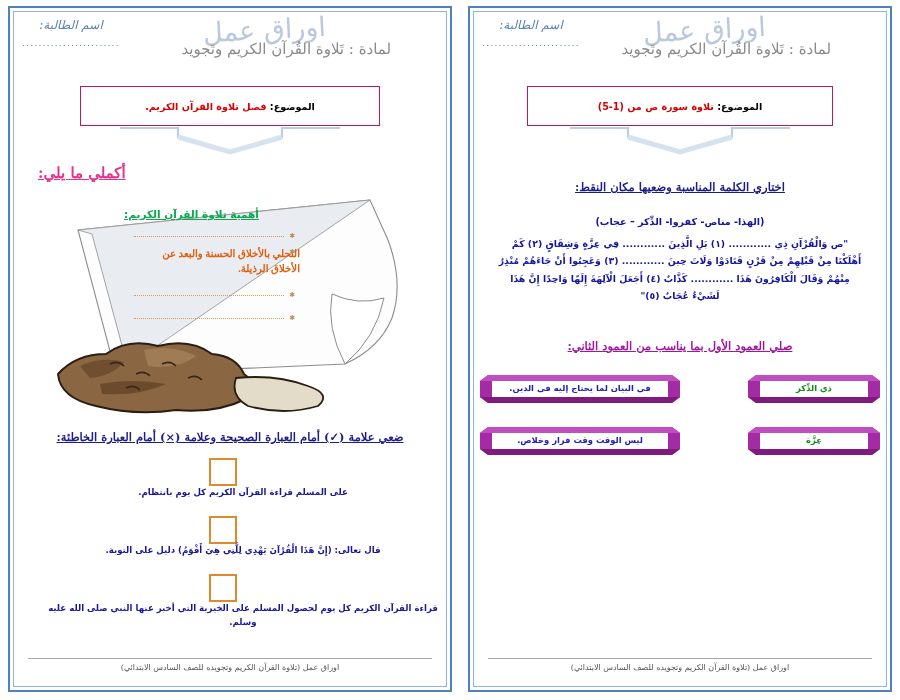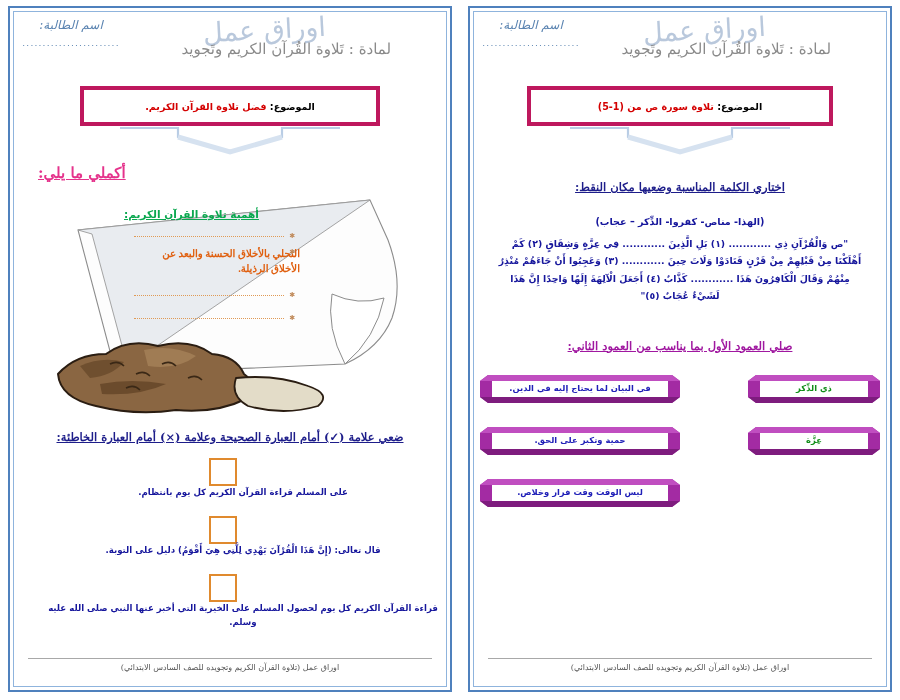--- a/index.html
+++ b/index.html
@@ -99,21 +99,21 @@
     overflow: hidden;
     white-space: nowrap;
   }
 
   
   .topic-wrap { position: relative; margin: 2px 0 0 0; }
   .topic-box {
     margin: 0 auto;
     width: 300px;
     height: 40px;
-    border: 4px solid #be185d;
+    border: 1px solid #be185d;
     background: #ffffff;
     display: flex;
     align-items: center;
     justify-content: center;
   }
   .page-right .topic-box { width: 306px; }
   .topic-text {
     font-size: 9.6px;
     font-weight: bold;
     white-space: nowrap;
@@ -370,29 +370,20 @@
               </svg>
               <div class="ribbon-label">في البيان لما يحتاج إليه في الدين.</div>
             </div>
             <div class="ribbon ribbon-blue">
               <svg width="200" height="34" viewBox="0 0 200 34" preserveAspectRatio="none" xmlns="http://www.w3.org/2000/svg">
                 <polygon points="8,4 192,4 200,10 200,26 192,32 8,32 0,26 0,10" fill="#a32ba3"></polygon>
                 <polygon points="8,4 192,4 200,10 0,10" fill="#c04ec0"></polygon>
                 <polygon points="0,26 200,26 192,32 8,32" fill="#7e1c7e"></polygon>
                 <rect x="12" y="10" width="176" height="16" fill="#ffffff"></rect>
               </svg>
-              <div class="ribbon-label">حمية وتكبر على الحق.</div>
-            </div>
-            <div class="ribbon ribbon-blue">
-              <svg width="200" height="34" viewBox="0 0 200 34" preserveAspectRatio="none" xmlns="http://www.w3.org/2000/svg">
-                <polygon points="8,4 192,4 200,10 200,26 192,32 8,32 0,26 0,10" fill="#a32ba3"></polygon>
-                <polygon points="8,4 192,4 200,10 0,10" fill="#c04ec0"></polygon>
-                <polygon points="0,26 200,26 192,32 8,32" fill="#7e1c7e"></polygon>
-                <rect x="12" y="10" width="176" height="16" fill="#ffffff"></rect>
-              </svg>
               <div class="ribbon-label">ليس الوقت وقت فرار وخلاص.</div>
             </div>
           </div>
 
         </div>
       </div>
 
       <div class="footer">
         <div class="footer-rule"></div>
         <div class="footer-text">اوراق عمل (تلاوة القرآن الكريم وتجويده للصف السادس الابتدائي)</div>

